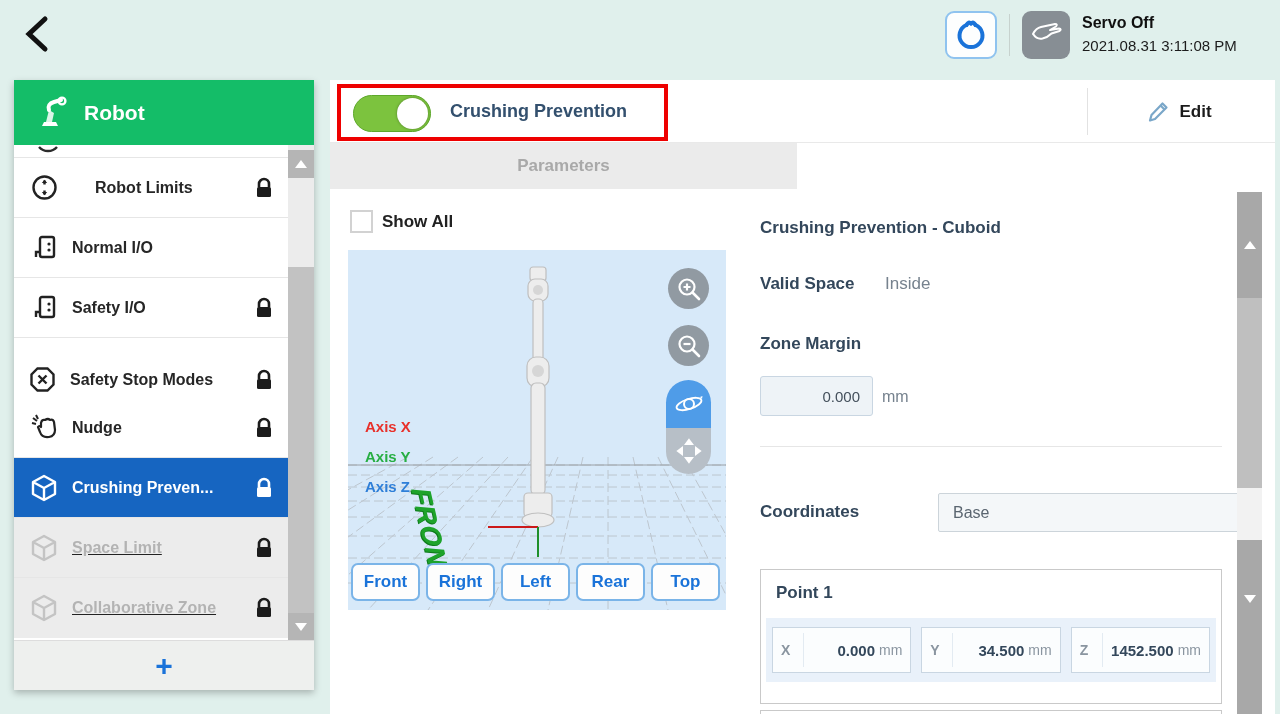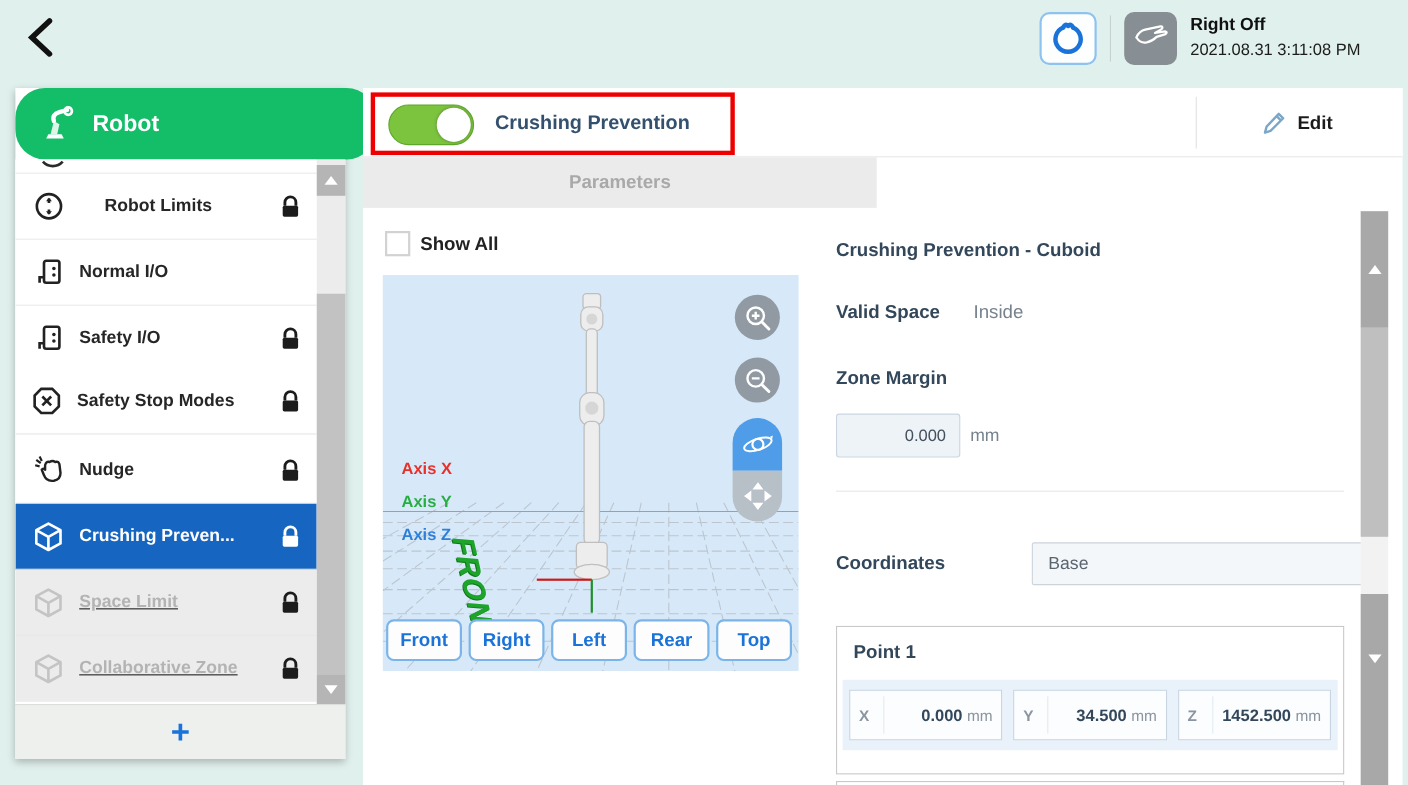--- a/index.html
+++ b/index.html
@@ -18,22 +18,22 @@
     border:2px solid #8fc3ef; border-radius:9px; display:flex; align-items:center; justify-content:center; }
   #topbar-divider { left:1009px; top:14px; width:1px; height:42px; background:#c7d2ce; }
   #servo-tile { left:1022px; top:11px; width:48px; height:48px; background:#878e94; border-radius:9px;
     display:flex; align-items:center; justify-content:center; }
   #servo-status { left:1082px; top:14px; font-size:16px; font-weight:700; color:#101010; }
   #servo-time { left:1082px; top:37px; font-size:15px; color:#1c1c1c; }
 
   
   #sidebar { left:14px; top:80px; width:300px; height:610px; background:#fff;
     box-shadow:0 3px 7px rgba(0,0,0,.25); }
-  #sidebar-header { left:0; top:0; width:328px; height:65px; background:#14bd68;
-    display:flex; align-items:center; gap:14px; padding-left:22px;border-radius:27px; }
+  #sidebar-header { left:0; top:0; width:300px; height:65px; background:#14bd68;
+    display:flex; align-items:center; gap:14px; padding-left:22px; }
   #sidebar-header .title { color:#fff; font-size:21px; font-weight:700; }
   #side-list { left:0; top:65px; width:274px; height:495px; overflow:hidden; background:#fff; }
   .side-row { position:absolute; left:0; width:274px; height:60px; border-bottom:1px solid #e6e6e6;
     display:flex; align-items:center; padding:0 14px 0 16px; gap:14px; background:#fff; cursor:pointer; }
   .side-row .lbl { font-size:16px; font-weight:700; color:#262626; white-space:nowrap; flex:1 1 auto; }
   .side-row .ic { width:28px; height:28px; flex:0 0 auto; display:flex; align-items:center; justify-content:center; }
   .side-row .lock { width:20px; height:22px; flex:0 0 auto; }
   .side-row.selected { background:#1665c1; }
   .side-row.selected .lbl { color:#fff; }
   .side-row.disabled { background:#ececec;text-decoration:underline; }
@@ -155,21 +155,21 @@
   </span>
 </div>
 <div class="abs" id="topbar-divider"></div>
 <div class="abs" id="servo-tile">
   <span>
     <svg width="34" height="30" viewBox="0 0 34 30">
       <path d="M4 14 q3 -6 8 -7 l14 -3 q3 0 1 2.5 l-6 3.5 l9 -1.5 q3 0.5 0.5 2.5 l-8 2.5 q-4 4 -9 5 q-6 1 -9 -4 z" fill="none" stroke="#fff" stroke-width="2" stroke-linejoin="round"></path>
     </svg>
   </span>
 </div>
-<div class="abs" id="servo-status">Right Off</div>
+<div class="abs" id="servo-status">Servo Off</div>
 <div class="abs" id="servo-time">2021.08.31 3:11:08 PM</div>
 
 <div class="abs" id="sidebar">
   <div class="abs" id="sidebar-header">
     <span>
       <svg width="34" height="34" viewBox="0 0 34 34">
         <path d="M6 30 h16 l-2 -4 h-12 z" fill="#fff"></path>
         <path d="M10 26 l3 -12 l5 3 l-2 9 z" fill="#fff" opacity=".85"></path>
         <path d="M13 14 q-2 -6 5 -8 l7 -2" fill="none" stroke="#fff" stroke-width="4" stroke-linecap="round"></path>
         <circle cx="26" cy="5" r="3.4" fill="none" stroke="#fff" stroke-width="2.4"></circle>
@@ -225,21 +225,21 @@
       </span>
       <span class="lbl">Safety I/O</span>
       <span class="lock">
         <svg width="20" height="22" viewBox="0 0 20 22">
             <path d="M5 10 v-3 a5 5 0 0 1 10 0 v3" fill="none" stroke="#1c1c1c" stroke-width="2.6"></path>
             <rect x="3" y="10" width="14" height="10" rx="1.5" fill="#1c1c1c"></rect>
           </svg>
       </span>
     </div>
 
-    <div class="side-row" style="top:190px;padding-left:14px;">
+    <div class="side-row" style="top:205px;padding-left:14px;">
       <span class="ic">
         <svg width="27" height="27" viewBox="0 0 27 27">
           <polygon points="8.5,2.5 18.5,2.5 24.5,8.5 24.5,18.5 18.5,24.5 8.5,24.5 2.5,18.5 2.5,8.5" fill="none" stroke="#222" stroke-width="2.4"></polygon>
           <path d="M9.5 9.5 l8 8 M17.5 9.5 l-8 8" stroke="#222" stroke-width="2.4"></path>
         </svg>
       </span>
       <span class="lbl">Safety Stop Modes</span>
       <span class="lock">
         <svg width="20" height="22" viewBox="0 0 20 22">
             <path d="M5 10 v-3 a5 5 0 0 1 10 0 v3" fill="none" stroke="#1c1c1c" stroke-width="2.6"></path>

